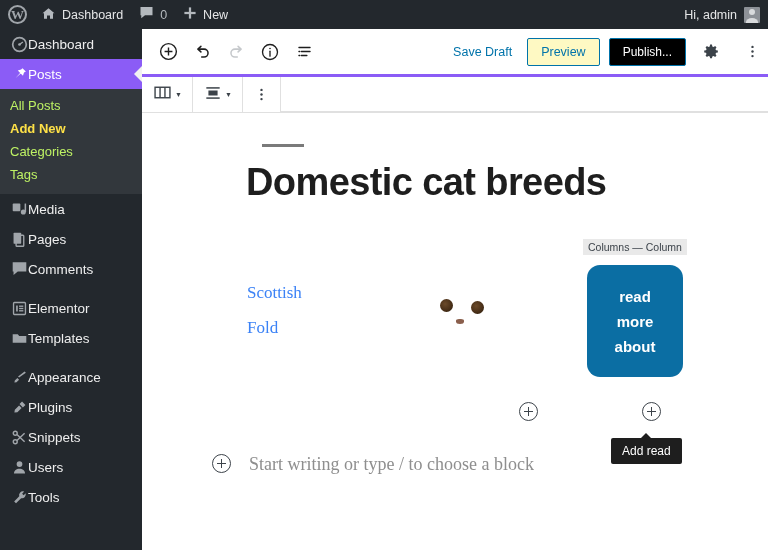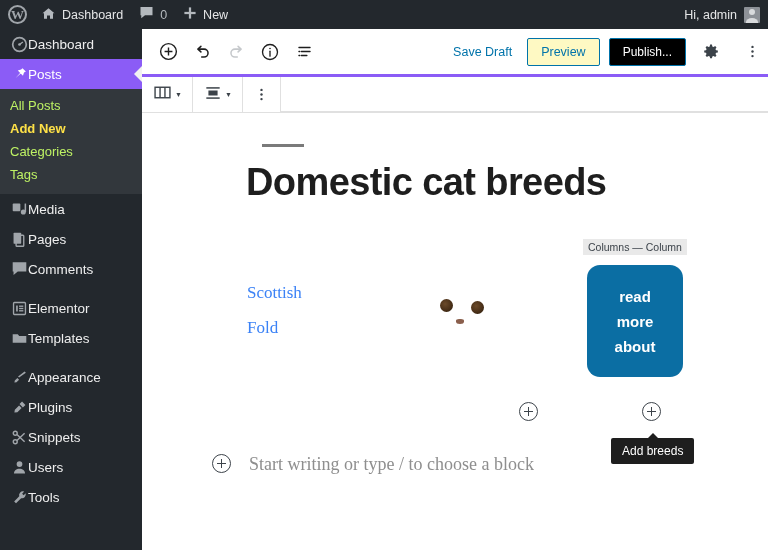--- a/index.html
+++ b/index.html
@@ -502,20 +502,20 @@
     </div>
 
     <div class="mid-adder">
       <span class="plus-circle"></span>
     </div>
 
     <div class="col-adder">
       <span class="plus-circle"></span>
     </div>
 
-    <div class="tooltip">Add breeds</div>
+    <div class="tooltip">Add read</div>
 
     <div class="default-para">
       <span class="plus-circle"></span>
       <span class="para-ph">Start writing or type / to choose a block</span>
     </div>
   </div>
 </div>
 
 </body></html>

